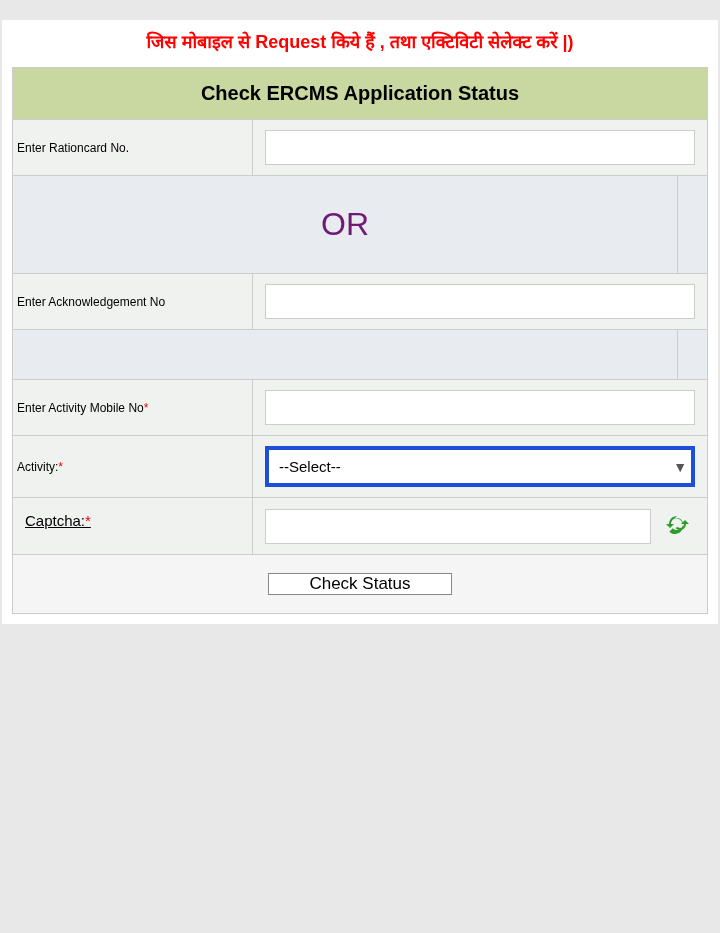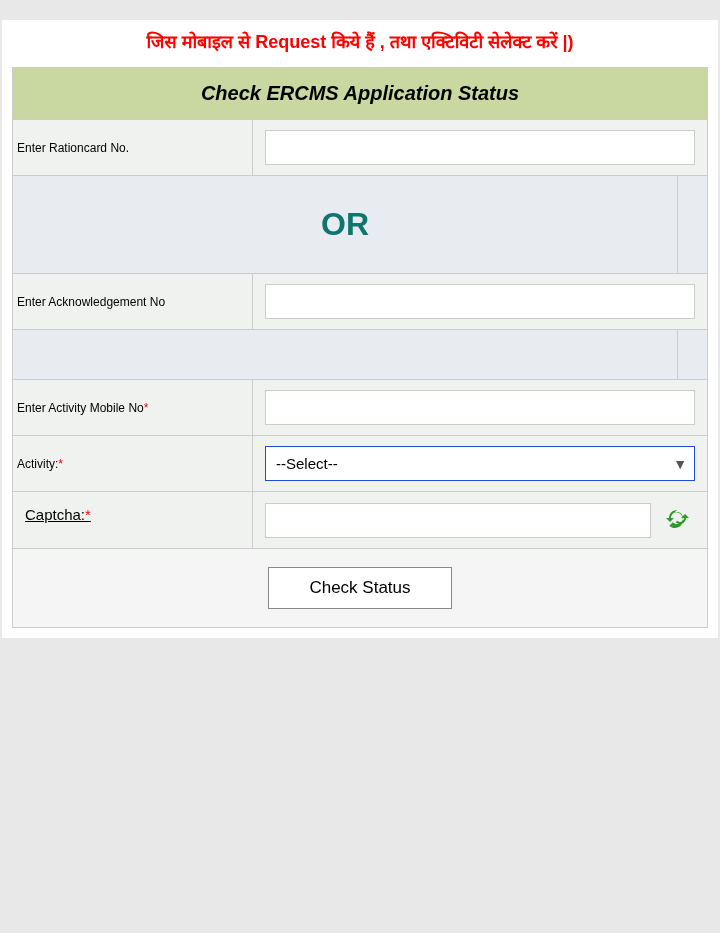--- a/index.html
+++ b/index.html
@@ -41,21 +41,20 @@
     }
 
     .form-header {
       background: #c8d8a0;
       text-align: center;
       padding: 14px;
       font-size: 20px;
       font-weight: bold;
       color: #000;
       border-bottom: 1px solid #ccc;
-      font-style: italic;
     }
 
     .form-row {
       display: flex;
       border-bottom: 1px solid #ccc;
     }
 
     .form-label {
       width: 240px;
       min-width: 240px;
@@ -93,22 +92,22 @@
       display: flex;
       border-bottom: 1px solid #ccc;
       background: #e8ecf0;
     }
 
     .or-cell {
       flex: 1;
       text-align: center;
       padding: 30px;
       font-size: 32px;
-      font-weight: bold;
-      color: #0f766e;
+      font-weight: normal;
+      color: #701a75;
     }
 
     .or-side {
       width: 30px;
       background: #e8ecf0;
       border-left: 1px solid #ccc;
     }
 
     .spacer-row {
       display: flex;
@@ -129,21 +128,21 @@
 
     .select-wrapper {
       position: relative;
       width: 100%;
     }
 
     .select-wrapper select {
       width: 100%;
       padding: 8px 10px;
       font-size: 15px;
-      border: 1px solid #1d4ed8;
+      border: 4px solid #1d4ed8;
       background: #fff;
       appearance: none;
       -webkit-appearance: none;
       outline: none;
       cursor: pointer;
       padding-right: 30px;
     }
 
     .select-arrow {
       position: absolute;
@@ -211,21 +210,21 @@
     }
 
     .submit-row {
       display: flex;
       justify-content: center;
       padding: 18px;
       background: #f5f5f5;
     }
 
     .check-status-btn {
-      padding: 10px 40px;
+      padding: 0 40px;
       font-size: 17px;
       background: #fff;
       border: 1px solid #888;
       cursor: pointer;
       color: #000;
     }
   </style>
 </head>
 <body>
 

